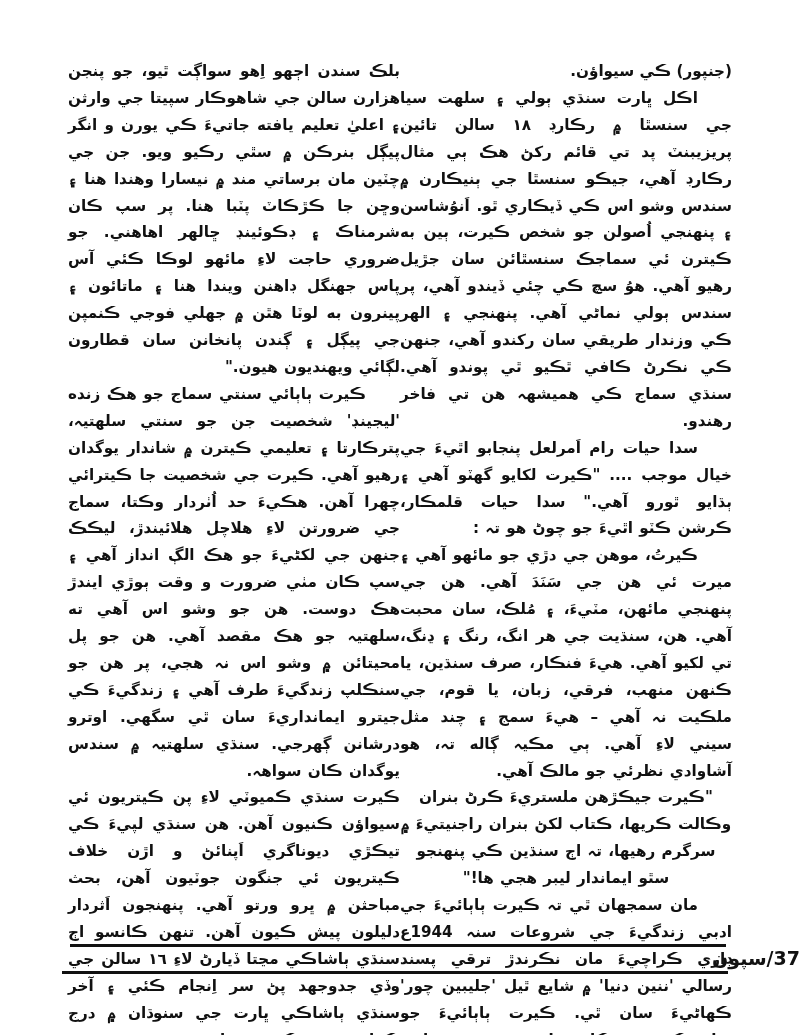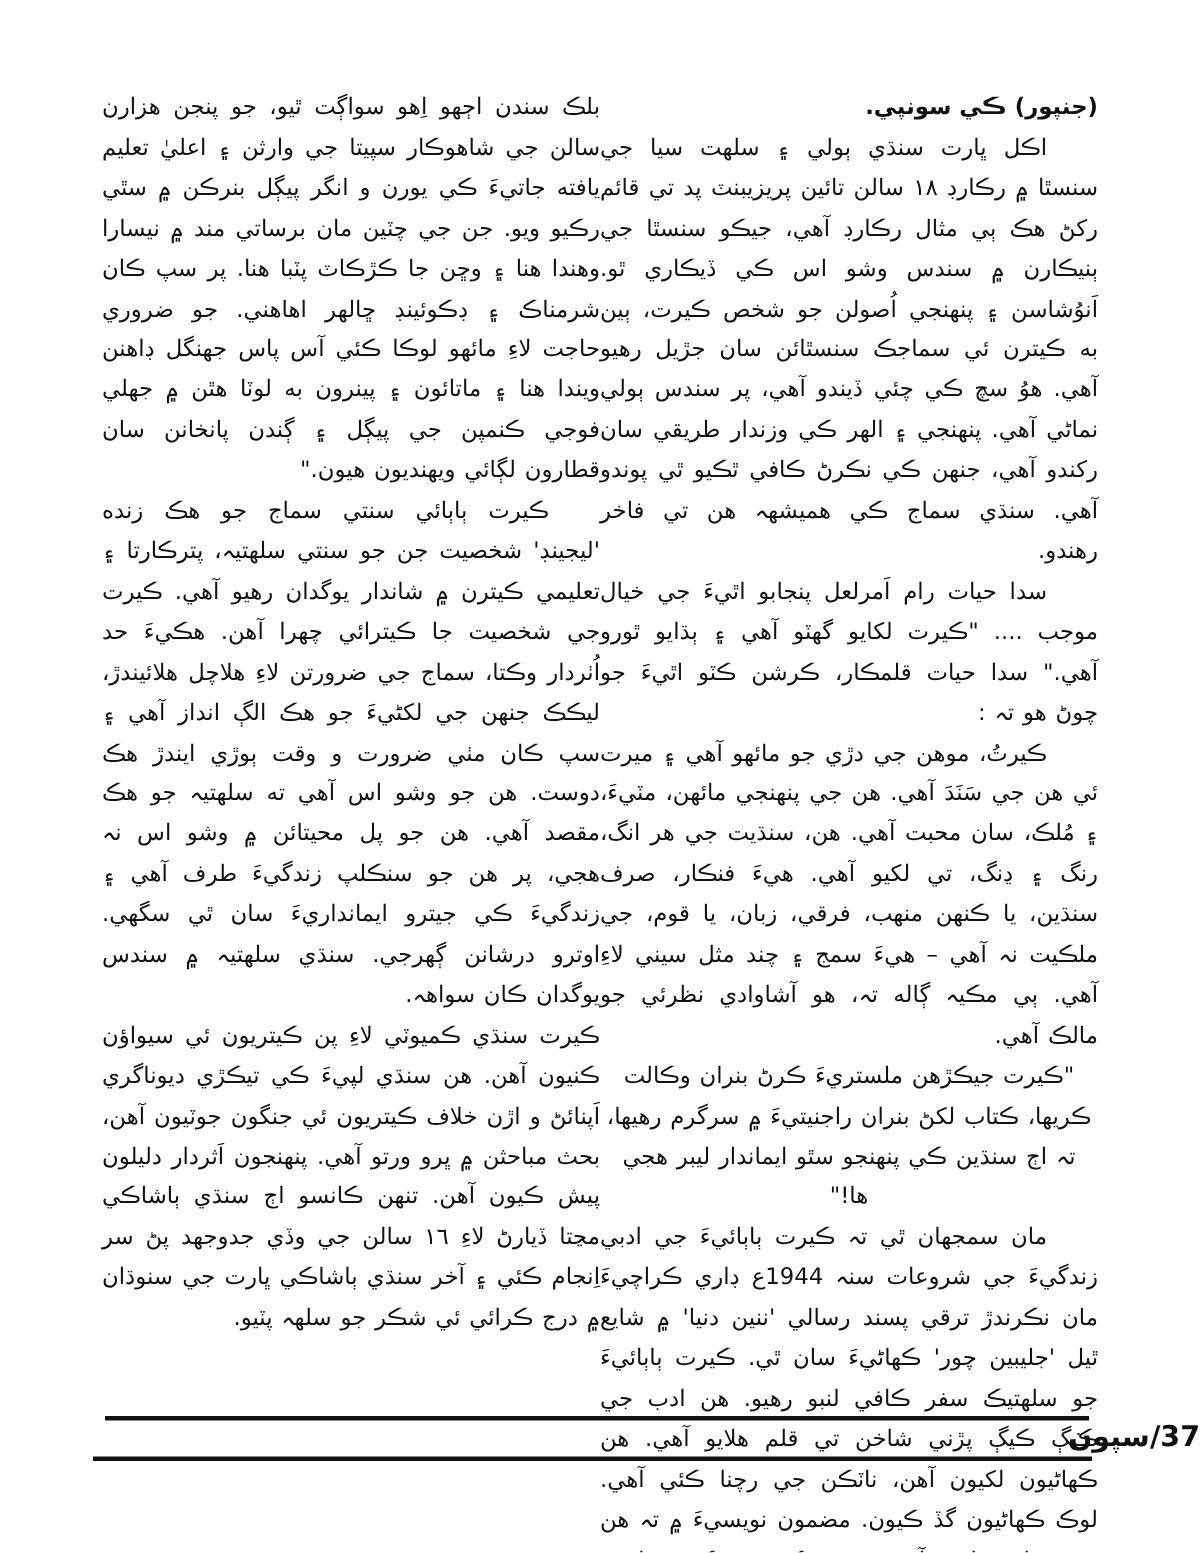--- a/index.html
+++ b/index.html
@@ -39,21 +39,21 @@
     text-align-last: right;
   }
   .column.right-col { margin-left: 8px; }
   .column.left-col  { margin-right: 8px; }
 
   .para {
     margin: 0 0 0 0;
     font-size: 15.2px;
     line-height: 26.9px;
     color: #111111;
-    font-weight: 400;
+    font-weight: 700;
     letter-spacing: 0px;
     word-spacing: 1px;
     font-family: "DejaVu Sans", "Liberation Sans", sans-serif;
     text-align: justify;
     text-align-last: right;
     unicode-bidi: plaintext;
   }
   .para.indent { text-indent: 34px; }
   .para.center { text-align: center; text-align-last: center; text-indent: 0; }
 
@@ -113,21 +113,21 @@
   <div class="columns">
 
     <div class="column right-col">
       <p class="para">بلڪ سندن اڄهو اِهو سواڳت ٿيو، جو پنجن هزارن سالن جي شاهوڪار سپيتا جي وارثن ۽ اعليٰ تعليم يافته جاتيءَ ڪي يورن و انگر پيڳل بنرڪن ۾ سٿي رڪيو ويو. جن جي چٽين مان برساتي مند ۾ نيسارا وهندا هنا ۽ وڇن جا ڪڙڪاٽ پٽبا هنا. پر سپ ڪان شرمناڪ ۽ ڊڪوئينڊ ڇالهر اهاهني. جو ضروري حاجت لاءِ مائهو لوڪا ڪئي آس پاس جهنگل ڊاهنن ويندا هنا ۽ ماتائون ۽ پينرون به لوٽا هٿن ۾ جهلي فوجي ڪنمپن جي پيڳل ۽ ڳندن پانخانن سان قطارون لڳائي ويهنديون هيون."</p>
       <p class="para indent">ڪيرت ٻاٻائي سنتي سماج جو هڪ زنده 'ليجينڊ' شخصيت جن جو سنتي سلهتيہ، پترڪارتا ۽ تعليمي ڪيترن ۾ شاندار يوگدان رهيو آهي. ڪيرت جي شخصيت جا ڪيترائي چهرا آهن. هڪيءَ حد اُٺردار وڪتا، سماج جي ضرورتن لاءِ هلاچل هلائيندڙ، ليڪڪ جنهن جي لکڻيءَ جو هڪ الڳ انداز آهي ۽ سپ ڪان مٺي ضرورت و وقت ٻوڙي ايندڙ هڪ دوست. هن جو وشو اس آهي ته سلهتيہ جو هڪ مقصد آهي. هن جو پل محيتائن ۾ وشو اس نہ هجي، پر هن جو سنڪلپ زندگيءَ طرف آهي ۽ زندگيءَ ڪي جيترو ايمانداريءَ سان ٿي سگهي. اوترو درشانن ڳهرجي. سنڌي سلهتيہ ۾ سندس يوگدان ڪان سواهہ.</p>
       <p class="para">ڪيرت سنڌي ڪميوٽي لاءِ پن ڪيتريون ئي سيواؤن ڪنيون آهن. هن سنڌي لپيءَ ڪي تيڪڙي ديوناگري اَپنائڻ و اڙن خلاف ڪيتريون ئي جنگون جوٽيون آهن، بحث مباحثن ۾ ڀرو ورتو آهي. پنهنجون اَثردار دليلون پيش ڪيون آهن. تنهن ڪانسو اڄ سنڌي ٻاشاڪي مڃتا ڏيارڻ لاءِ ١٦ سالن جي وڏي جدوجهد پڻ سر اِنجام ڪئي ۽ آخر سنڌي ٻاشاڪي ڀارت جي سنوڌان ۾ درج ڪرائي ئي شڪر جو سلهہ پٽيو.</p>
 
     </div>
 
     <div class="column left-col">
-      <p class="lead-line">(جنپور) ڪي سونپي.</p>
+      <p class="lead-line">(جنپور) ڪي سيواؤن.</p>
       <p class="para indent">اڪل ڀارت سنڌي ٻولي ۽ سلهت سيا جي سنسٿا ۾ رڪارڊ ١٨ سالن تائين پريزيبنٽ پد تي قائم رکڻ هڪ ٻي مثال رڪارڊ آهي، جيڪو سنسٿا جي ٻنيڪارن ۾ سندس وشو اس ڪي ڏيڪاري ٿو. اَنوُشاسن ۽ پنهنجي اُصولن جو شخص ڪيرت، ٻين به ڪيترن ئي سماجڪ سنسٿائن سان جڙيل رهيو آهي. هوُ سچ ڪي چئي ڏيندو آهي، پر سندس ٻولي نماڻي آهي. پنهنجي ۽ الهر ڪي وزندار طريقي سان رکندو آهي، جنهن ڪي نڪرڻ ڪافي ٿڪيو ٿي پوندو آهي. سنڌي سماج ڪي هميشهہ هن تي فاخر رهندو.</p>
       <p class="para indent">سدا حيات رام اَمرلعل پنجابو اٿيءَ جي خيال موجب .... "ڪيرت لکايو گهٽو آهي ۽ ٻڌايو ٿورو آهي." سدا حيات قلمڪار، ڪرشن ڪٽو اٿيءَ جو چوڻ هو تہ :</p>
       <p class="para indent">ڪيرتُ، موهن جي دڙي جو مائهو آهي ۽ ميرت ئي هن جي سَنَدَ آهي. هن جي پنهنجي مائهن، مٽيءَ، ۽ مُلڪ، سان محبت آهي. هن، سنڌيت جي هر انگ، رنگ ۽ ڍنگ، تي لکيو آهي. هيءَ فنڪار، صرف سنڌين، يا ڪنهن منهب، فرقي، زبان، يا قوم، جي ملڪيت نہ آهي – هيءَ سمج ۽ چند مثل سيني لاءِ آهي. ٻي مڪيہ ڳاله تہ، هو آشاوادي نظرئي جو مالڪ آهي.</p>
       <p class="para center">"ڪيرت جيڪڙهن ملستريءَ ڪرڻ بنران وڪالت ڪريها، ڪتاب لکڻ بنران راجنيتيءَ ۾ سرگرم رهيها، تہ اڄ سنڌين ڪي پنهنجو سٿو ايماندار ليبر هجي ها!"</p>
       <p class="para indent">مان سمجهان ٿي تہ ڪيرت ٻاٻائيءَ جي ادبي زندگيءَ جي شروعات سنہ 1944ع ڊاري ڪراچيءَ مان نڪرندڙ ترقي پسند رسالي 'ننين دنيا' ۾ شايع ٿيل 'جليبين چور' ڪهاڻيءَ سان ٿي. ڪيرت ٻاٻائيءَ جو سلهتيڪ سفر ڪافي لنبو رهيو. هن ادب جي ڪيڳ ڪيڳ پڙني شاخن تي قلم هلايو آهي. هن ڪهاڻيون لکيون آهن، ناٽڪن جي رچنا ڪئي آهي. لوڪ ڪهاڻيون گڏ ڪيون. مضمون نويسيءَ ۾ تہ هن جو مقام خاص آهي. جيتوٽيڪ هن ڪي سلهتيہ اڪاډمي ايوارڊ سنہ ۾ ناٽڪن جي ڪتاب "ترتيءَ جو سڏ" تي عطا ٿيو. اهو انعام هن ڪي ڪافي اڳ ملڻ کپندو هو.</p>
 
     </div>
 
   </div>
 

